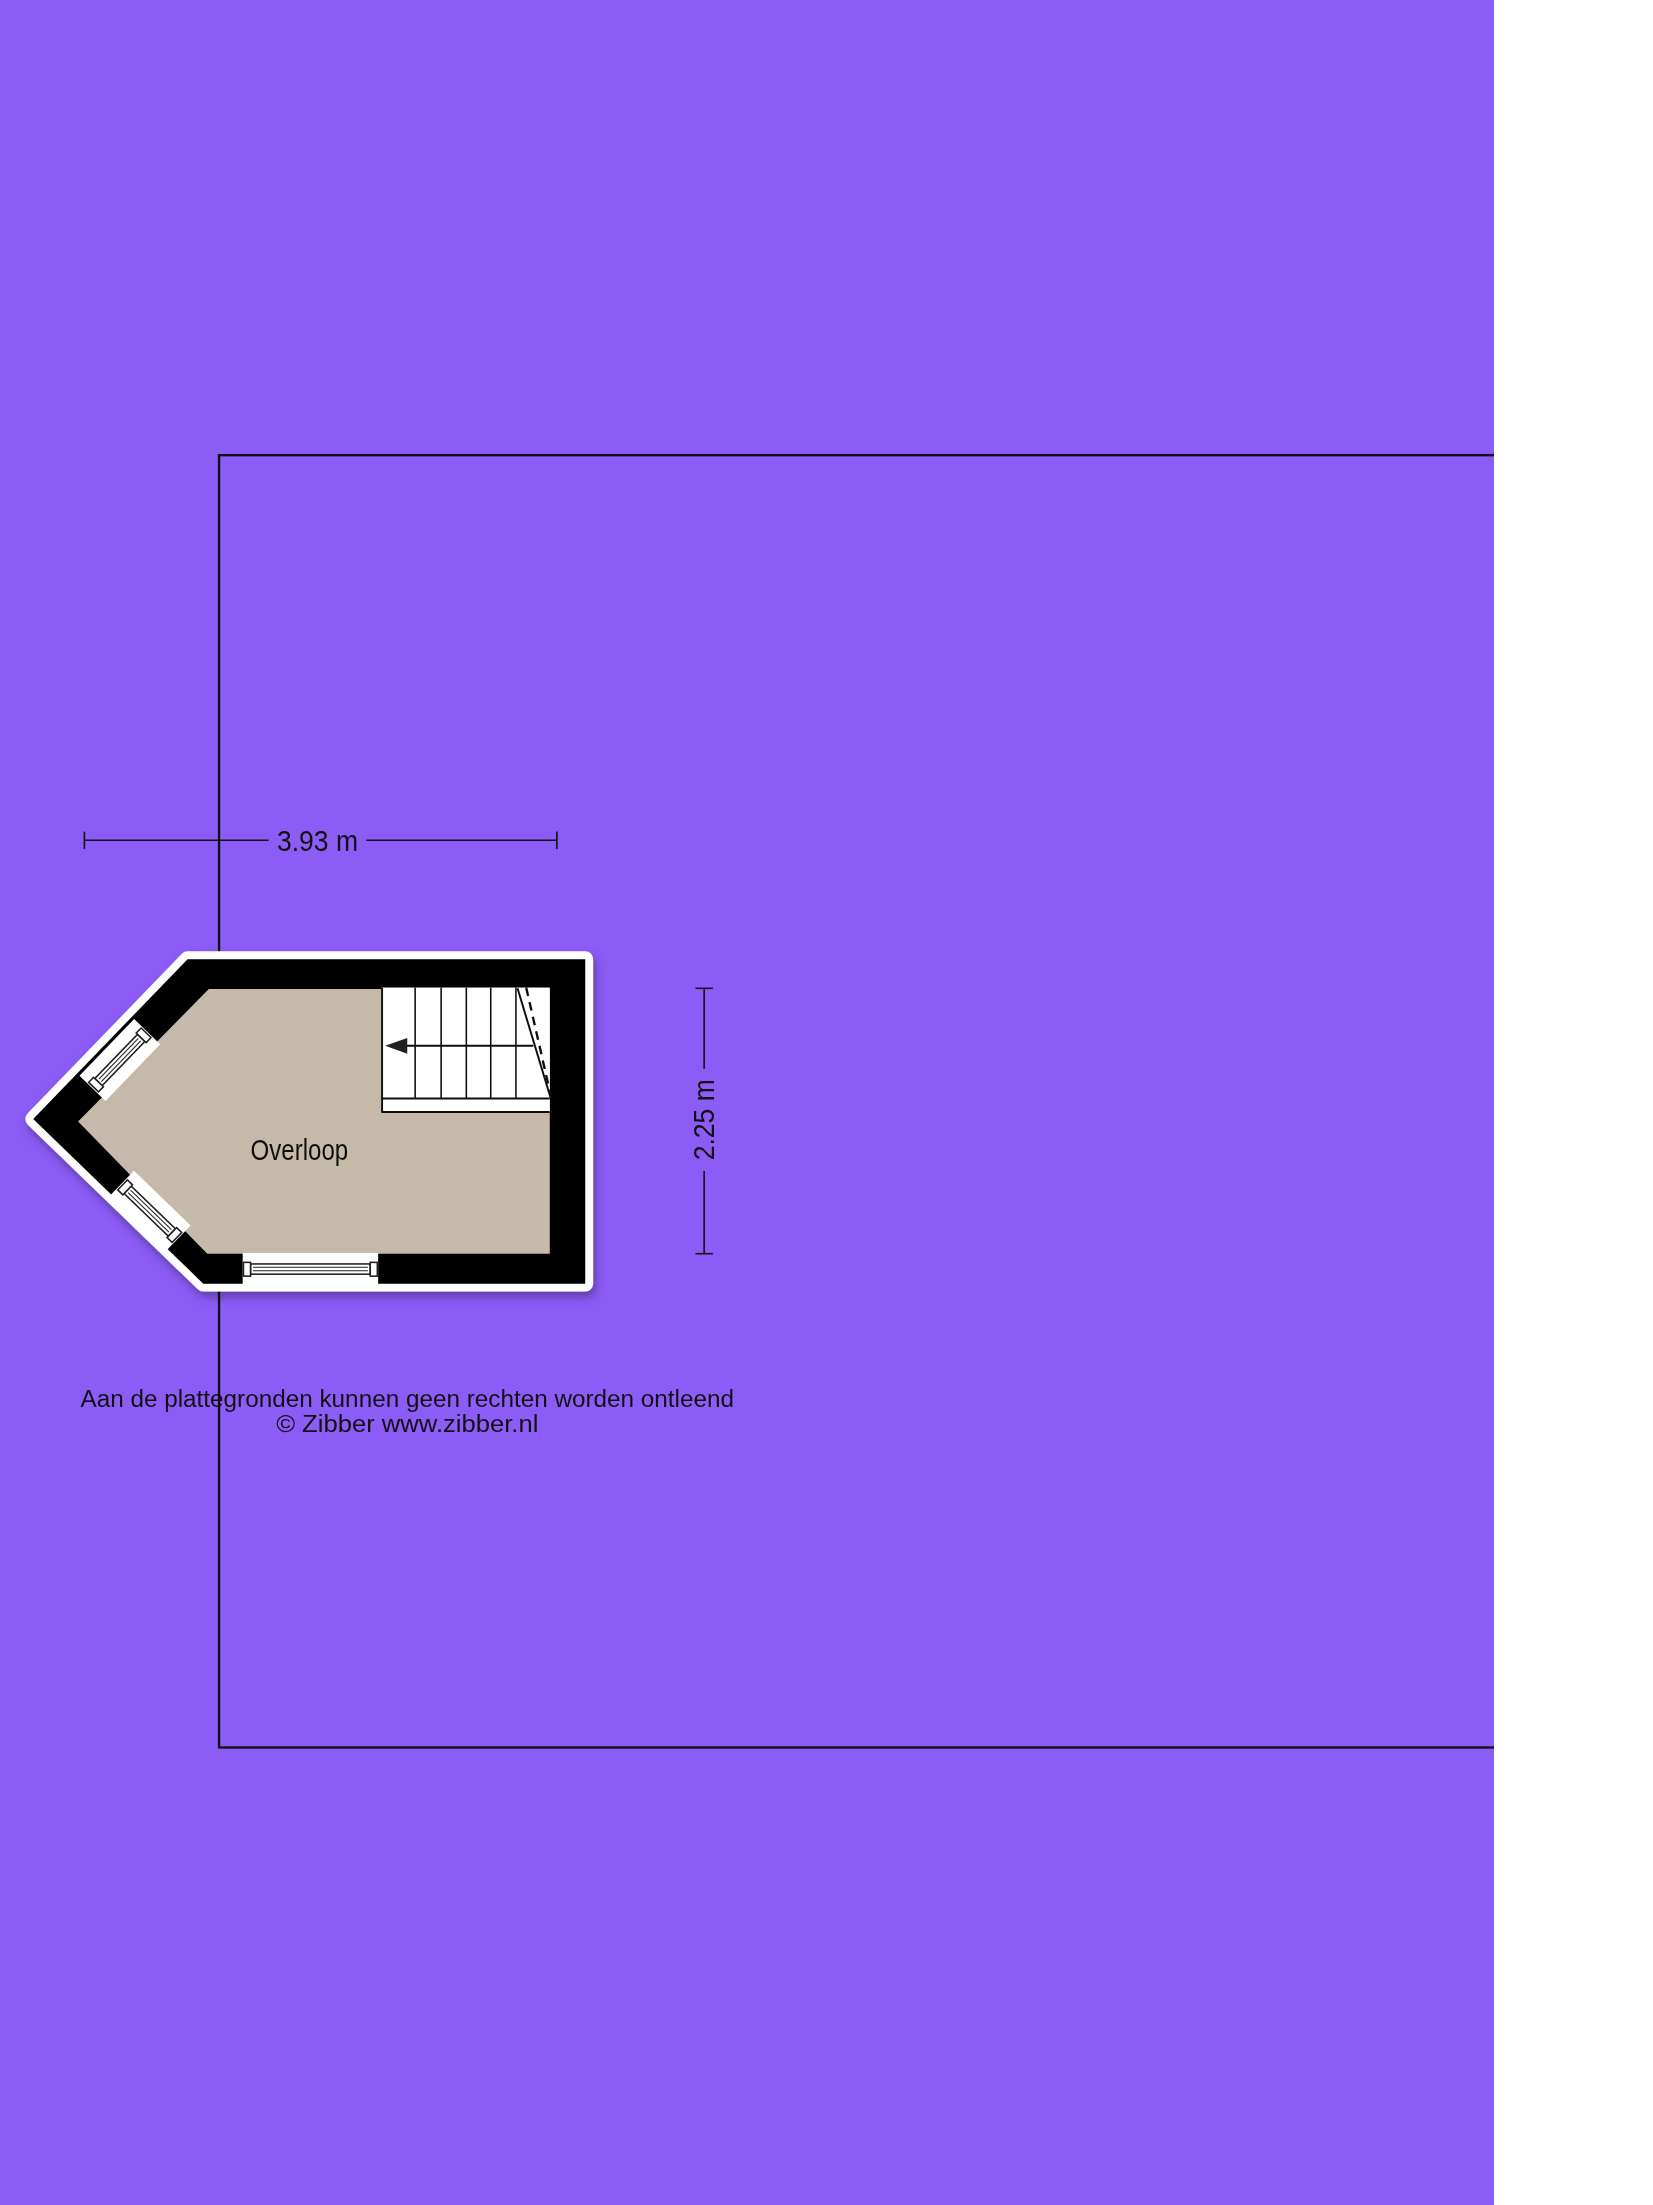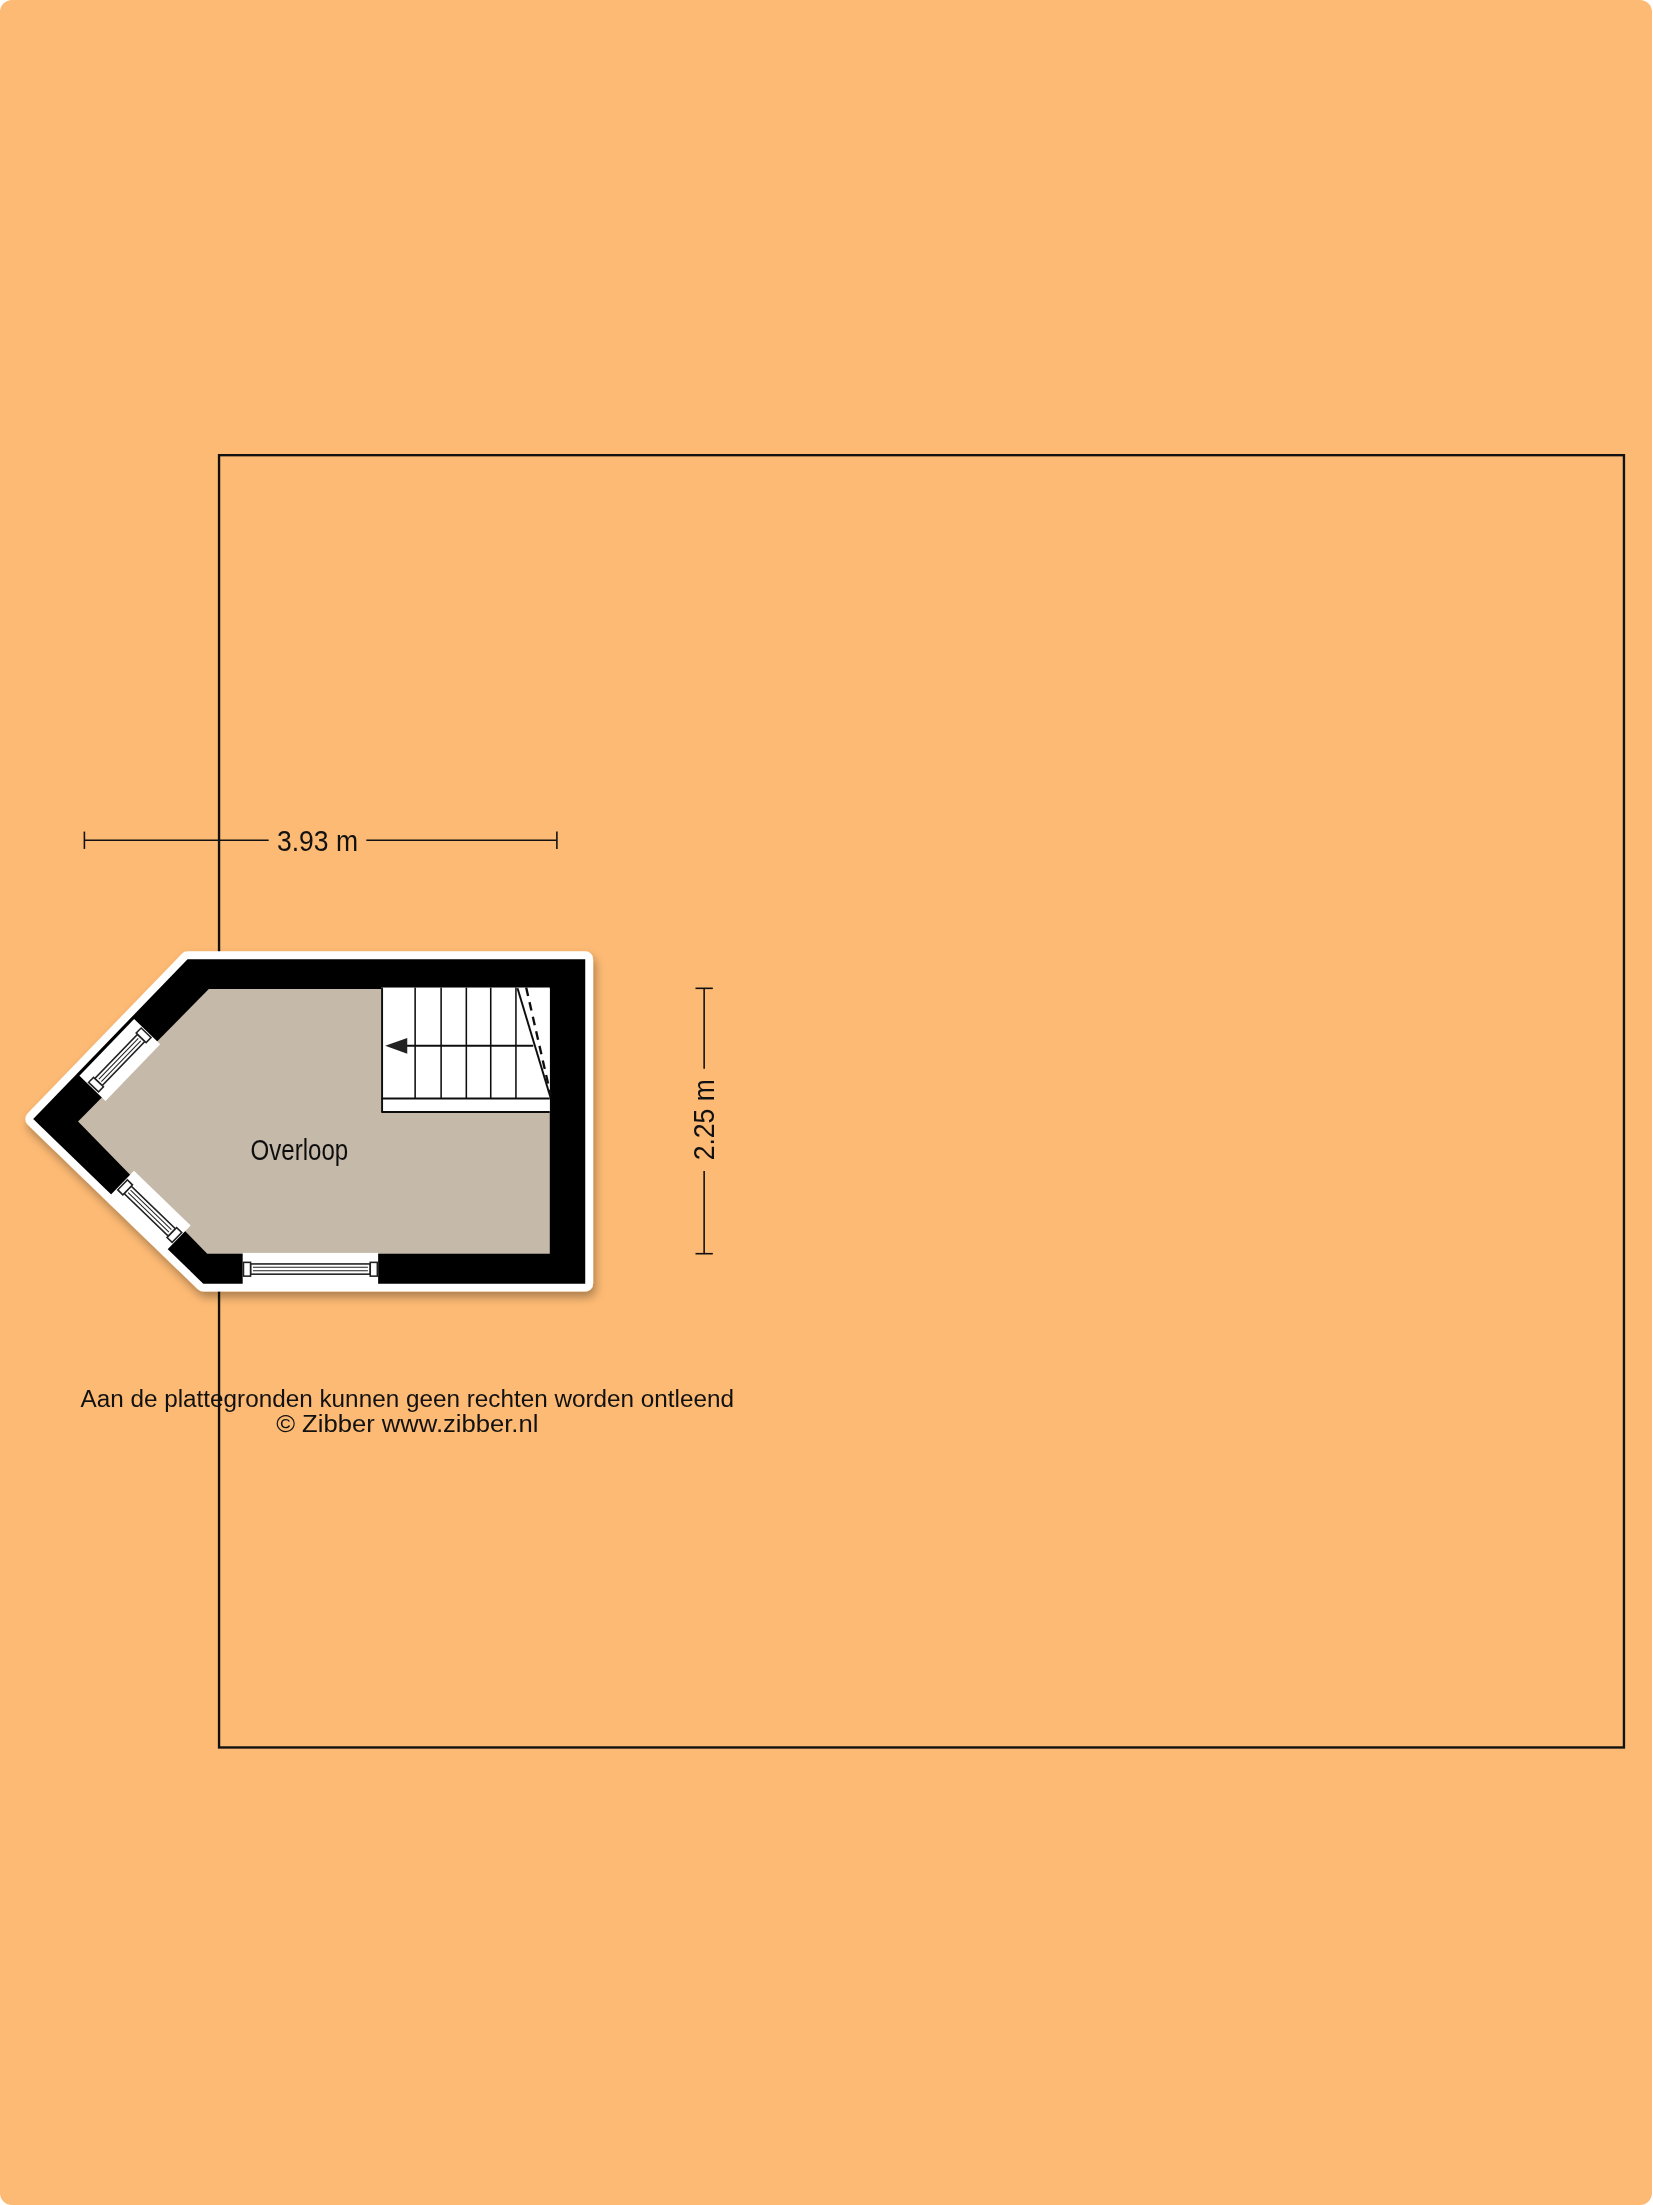--- a/index.html
+++ b/index.html
@@ -1,23 +1,22 @@
 <!DOCTYPE html>
 <html style="font-size:12.6px"><head>
 <meta charset="utf-8">
 <style>
   html, body { margin: 0; padding: 0; background: #ffffff; }
   .page {
     position: relative;
-    width: 1652px;
+    width: 1494px;
     height: 2205px;
-    background: #fdba74;
+    background: #8b5cf6;
     overflow: hidden;
     font-family: "Liberation Sans", sans-serif;
-    border-radius: 12px;
   }
   svg { position: absolute; left: 0; top: 0; }
   text {
     font-family: "Liberation Sans", sans-serif;
     fill: #111111;
   }
   .dim-text { font-size: 38px; }
   .room-text { font-size: 37px; }
   .footer-text { font-size: 30px; }
   .thin { stroke: #111111; stroke-width: 2; fill: none; }

